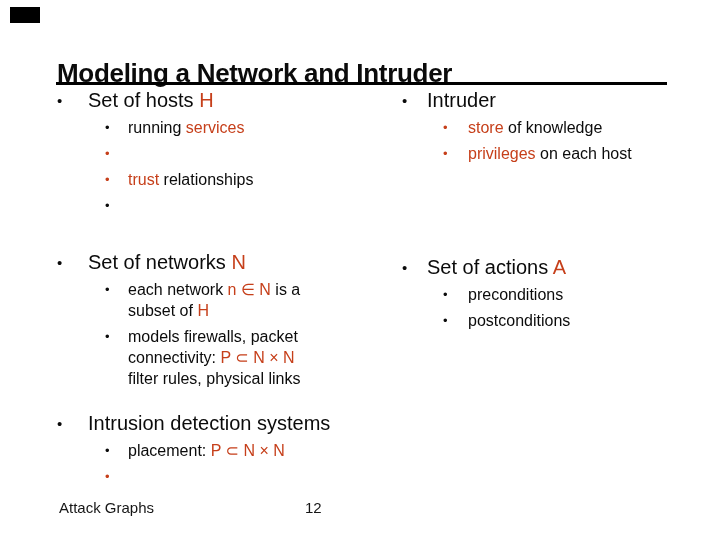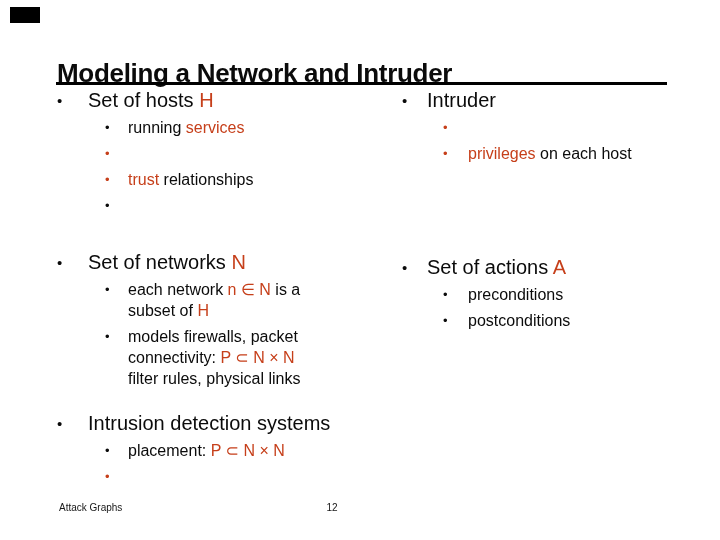--- a/index.html
+++ b/index.html
@@ -27,23 +27,23 @@
   .col-right .head-item .dot{width:25px;}
   .col-right .subs{padding-left:41px;}
   .col-right .sub-item .dot{width:25px;}
   .c-text{color:var(--text,#0b0b0b);}
   .c-accent{color:var(--accent,#c63f1a);}
   #block-hosts{left:57px;top:89px;}
   #block-networks{left:57px;top:251px;}
   #block-ids{left:57px;top:412px;}
   #block-intruder{left:402px;top:89px;}
   #block-actions{left:402px;top:256px;}
-  .footer-item{position:absolute;top:502px;font-size:10px;line-height:12px;color:#161616;}
+  .footer-item{position:absolute;top:502px;font-size:15px;line-height:12px;color:#161616;}
   .footer-left{left:59px;}
-  .footer-center{left:312px;width:40px;text-align:center;}
+  .footer-center{left:305px;width:40px;}
   .footer-right{right:52px;margin-top:45px;}
 </style>
 </head>
 <body>
 
 <div class="slide">
   <div class="corner-mark"></div>
   <h1 class="title">Modeling a Network and Intruder</h1>
   <div class="rule"></div>
 
@@ -122,20 +122,23 @@
   <div id="block-intruder" class="block col-right">
       <div class="head-item">
         <span class="dot c-text">•</span>
         <div class="txt">
           <div class="line"><span class="seg c-text">Intruder</span></div>
         </div>
       </div>
       <div class="subs">
         <div class="sub-item">
           <span class="dot c-accent">•</span>
+          <div class="txt">
+            <div class="line"><span class="seg c-accent">store</span><span class="seg c-text"> of knowledge</span></div>
+          </div>
         </div>
         <div class="sub-item">
           <span class="dot c-accent">•</span>
           <div class="txt">
             <div class="line"><span class="seg c-accent">privileges</span><span class="seg c-text"> on each host</span></div>
           </div>
         </div>
       </div>
     </div>
   <div id="block-actions" class="block col-right">

